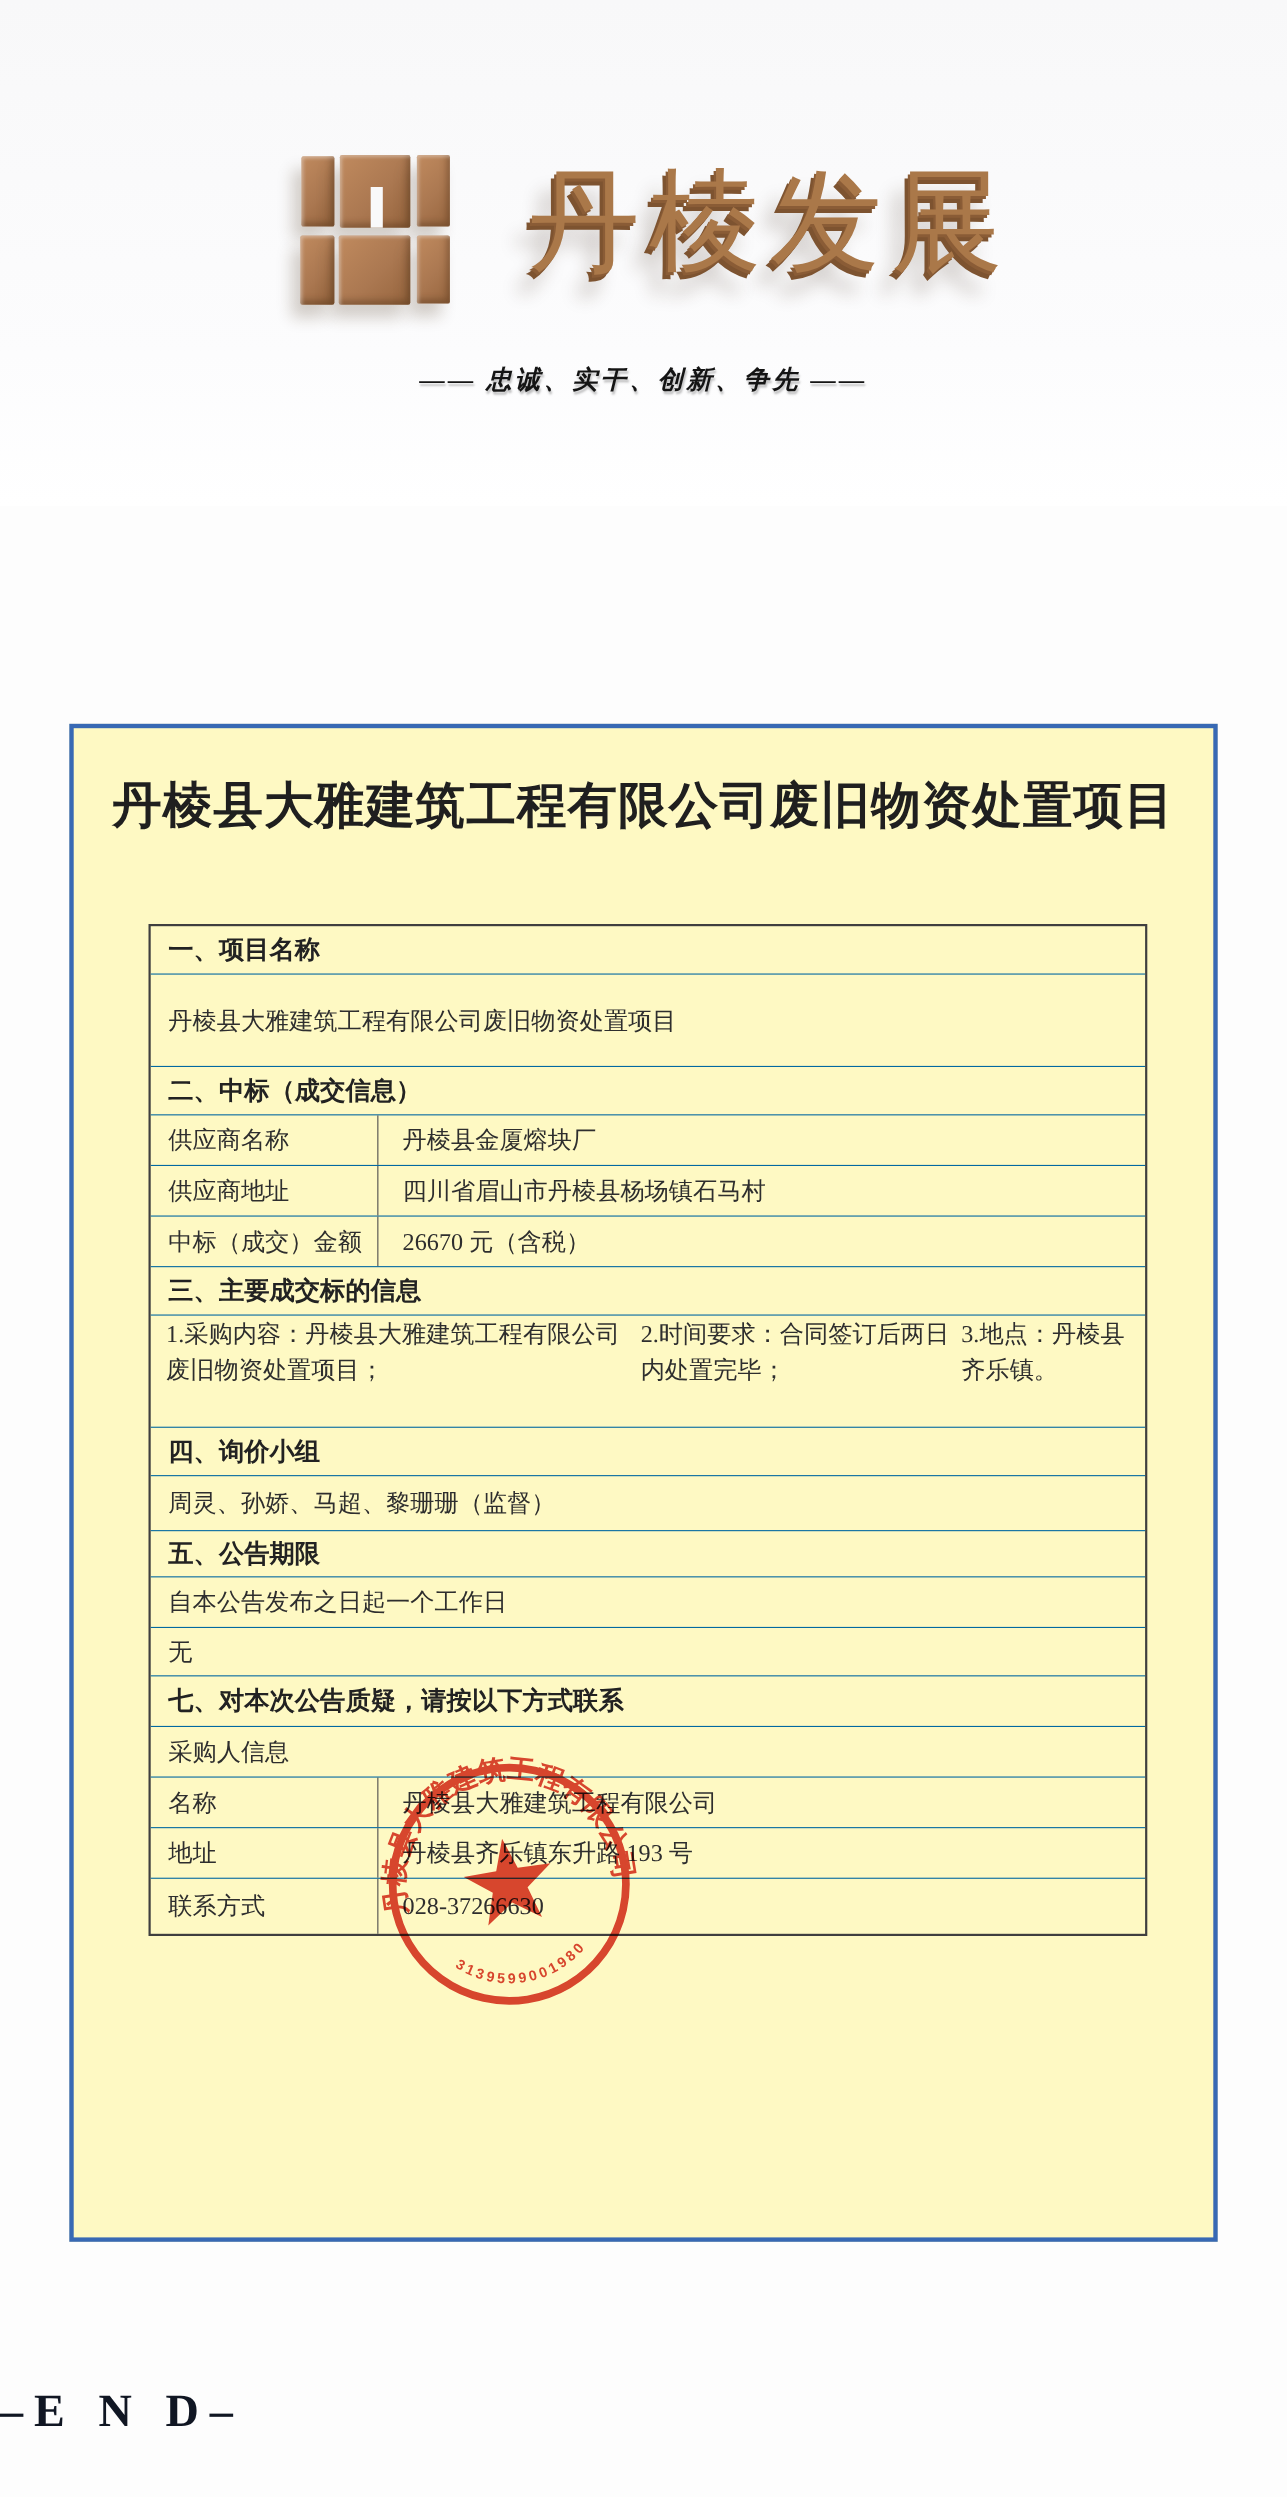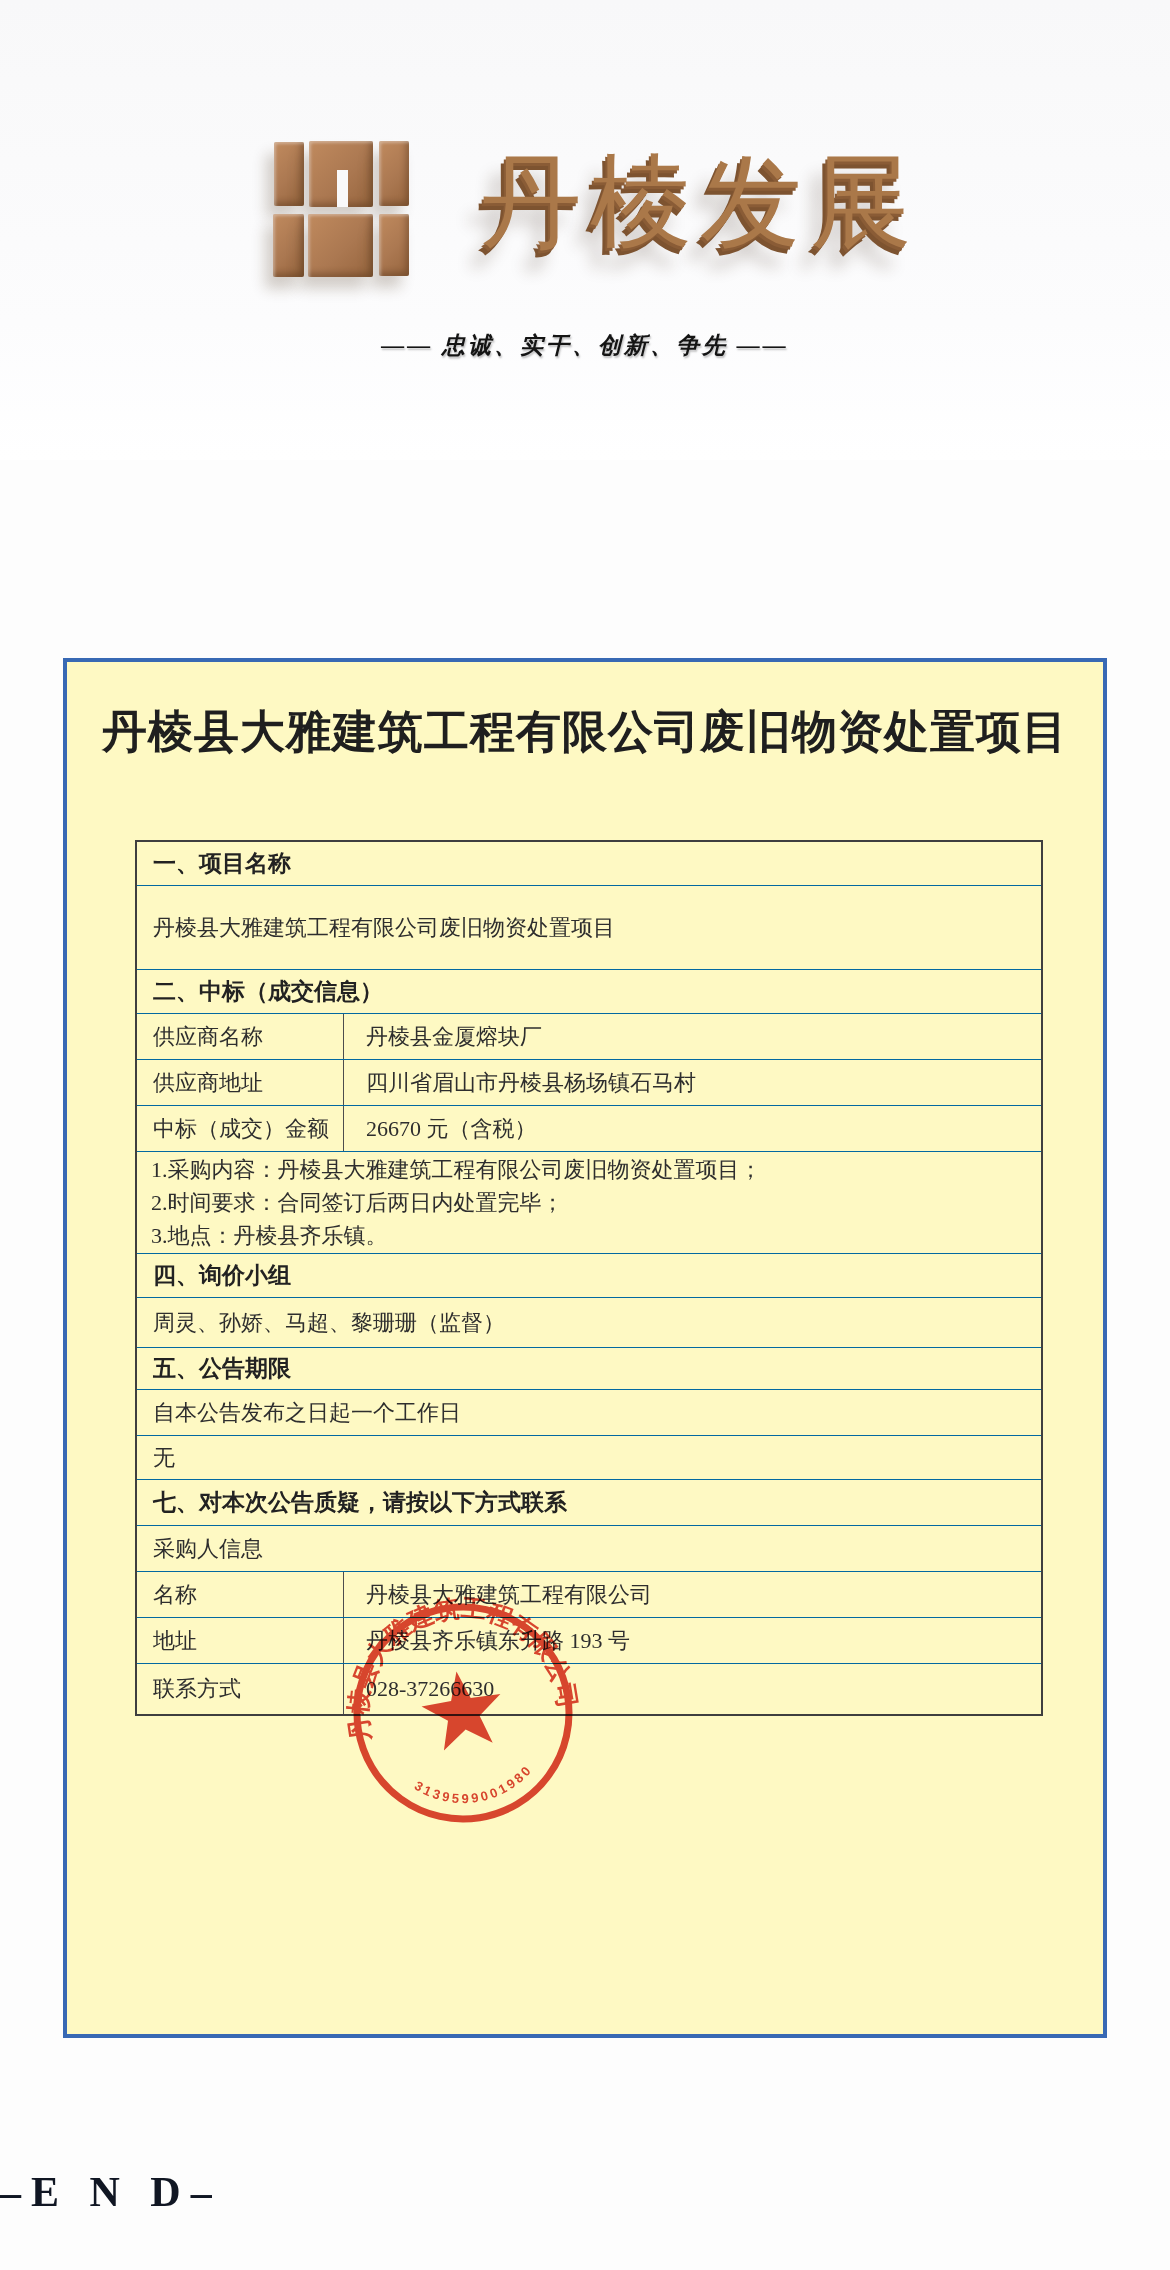--- a/index.html
+++ b/index.html
@@ -57,21 +57,21 @@
     position:absolute;left:68px;top:178px;width:908px;
     border:2px solid #3f3f3f;box-sizing:border-box;
     font-size:22px;color:#2e2e2e;
   }
   .t-row{position:relative;border-bottom:1px solid #0369a1;box-sizing:border-box;
          display:flex;align-items:center;}
   .t-row:last-child{border-bottom:none;text-align:right;}
   .t-row.sec{font-family:"Liberation Sans", sans-serif;font-weight:700;font-size:23px;
              padding-left:16px;color:#222;}
   .t-row.txt{padding-left:16px;}
-  .t-row.lines{flex-direction:column;align-items:flex-start;justify-content:center;
+  .t-row.lines{flex-direction:row;align-items:flex-start;justify-content:center;
                padding-left:14px;line-height:33px;}
   .t-row.kv{padding:0;}
   .cell{box-sizing:border-box;display:flex;align-items:center;height:100%;}
   .cell.label{width:207px;border-right:1px solid #4d4d4d;padding-left:16px;flex:none;}
   .cell.value{flex:1;padding-left:22px;}
   
   .stamp{
     position:absolute;left:271px;top:926px;width:250px;height:250px;
     mix-blend-mode:multiply;opacity:.92;pointer-events:none;
   }
@@ -118,20 +118,23 @@
       <div class="cell value">丹棱县金厦熔块厂</div>
     </div>
     <div class="t-row kv" style="height:46px">
       <div class="cell label">供应商地址</div>
       <div class="cell value">四川省眉山市丹棱县杨场镇石马村</div>
     </div>
     <div class="t-row kv" style="height:46px">
       <div class="cell label">中标（成交）金额</div>
       <div class="cell value">26670 元（含税）</div>
     </div>
+    <div class="t-row sec" style="height:44px">
+        <span>三、主要成交标的信息</span>
+      </div>
     <div class="t-row lines" style="height:102px">
       <div>1.采购内容：丹棱县大雅建筑工程有限公司废旧物资处置项目；</div>
       <div>2.时间要求：合同签订后两日内处置完毕；</div>
       <div>3.地点：丹棱县齐乐镇。</div>
     </div>
     <div class="t-row sec" style="height:44px">
         <span>四、询价小组</span>
       </div>
     <div class="t-row txt" style="height:50px">
         <span>周灵、孙娇、马超、黎珊珊（监督）</span>

